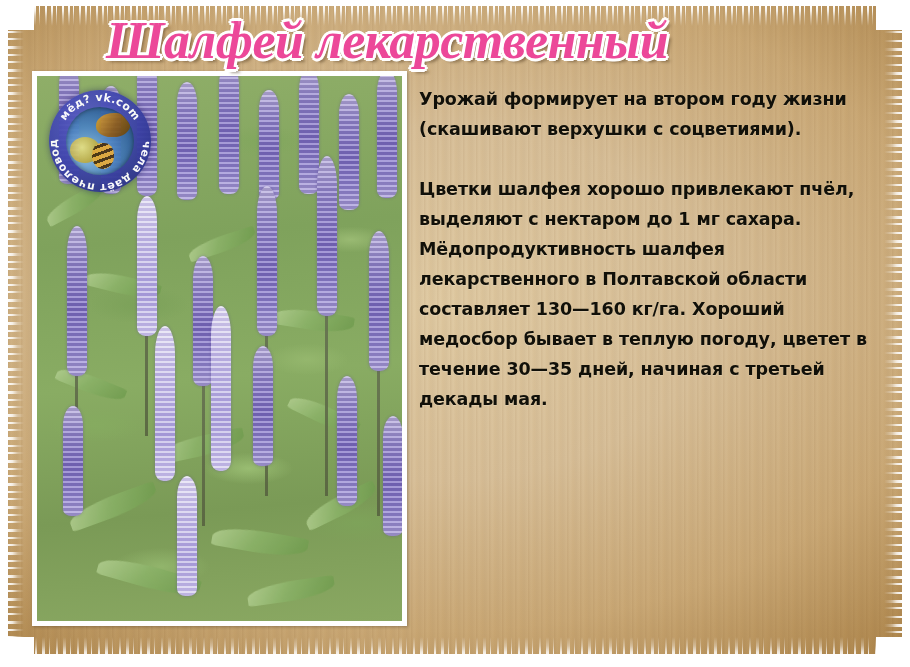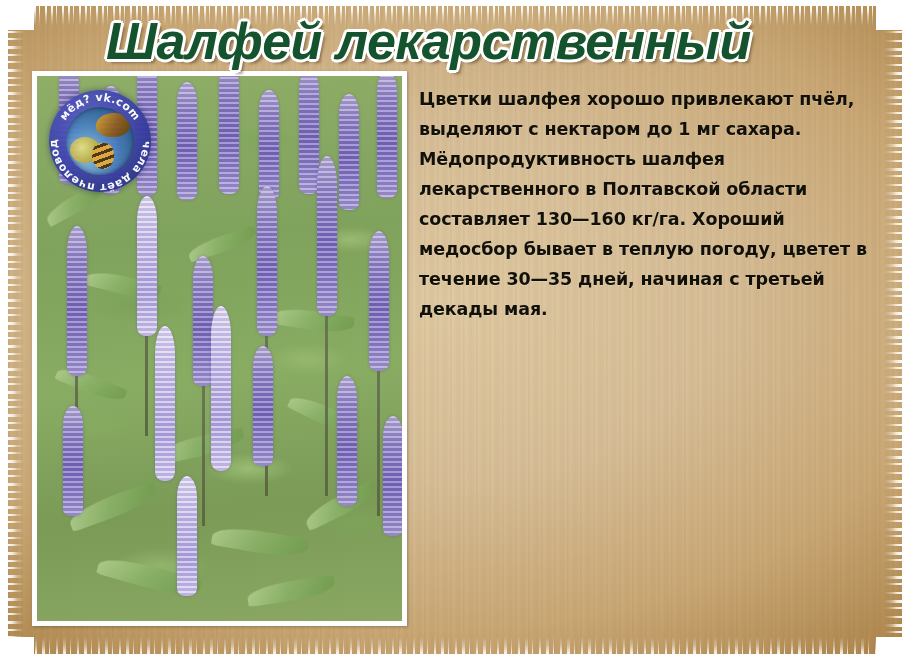--- a/index.html
+++ b/index.html
@@ -117,26 +117,26 @@
   .corner-se { right: 0; bottom: 0;
     -webkit-mask-image: radial-gradient(closest-side at 0% 0%, transparent 68%, #000 72%);
     mask-image: radial-gradient(closest-side at 0% 0%, transparent 68%, #000 72%); }
 
   
   #title {
     position: absolute;
     left: 106px;
     top: 11px;
     width: 790px;
-    font-family: Liberation Sans, sans-serif;
+    font-family: Liberation Serif, serif;
     font-size: 52px;
     font-weight: 700;
     font-style: italic;
     letter-spacing: -0.5px;
-    color: #14532d;
+    color: #ec4899;
     white-space: nowrap;
     line-height: 60px;
     text-shadow:
       -2px -2px 0 #ffffff,  2px -2px 0 #ffffff,
       -2px  2px 0 #ffffff,  2px  2px 0 #ffffff,
       -3px  0   0 #ffffff,  3px  0   0 #ffffff,
        0   -3px 0 #ffffff,  0    3px 0 #ffffff,
        4px  4px 3px rgba(60,40,15,0.45);
   }
 
@@ -359,20 +359,21 @@
             <textPath href="#arcBot" startOffset="50%" text-anchor="middle">Пчела даёт пчеловоду</textPath>
           </text>
         </svg>
       </div>
     </div>
   </div>
 
   <div id="title">Шалфей лекарственный</div>
 
   <div id="text-col">
+    <p>Урожай формирует на втором году жизни (скашивают верхушки с соцветиями).</p>
     <p>Цветки шалфея хорошо привлекают пчёл, выделяют с нектаром до 1 мг сахара. Мёдопродуктивность шалфея лекарственного в Полтавской области составляет 130—160 кг/га. Хороший медосбор бывает в теплую погоду, цветет в течение 30—35 дней, начиная с третьей декады мая.</p>
   </div>
 
   <div class="tear tear-top"></div>
   <div class="tear tear-bottom"></div>
   <div class="tear tear-left"></div>
   <div class="tear tear-right"></div>
   <div class="corner-nw"></div>
   <div class="corner-ne"></div>
   <div class="corner-sw"></div>

